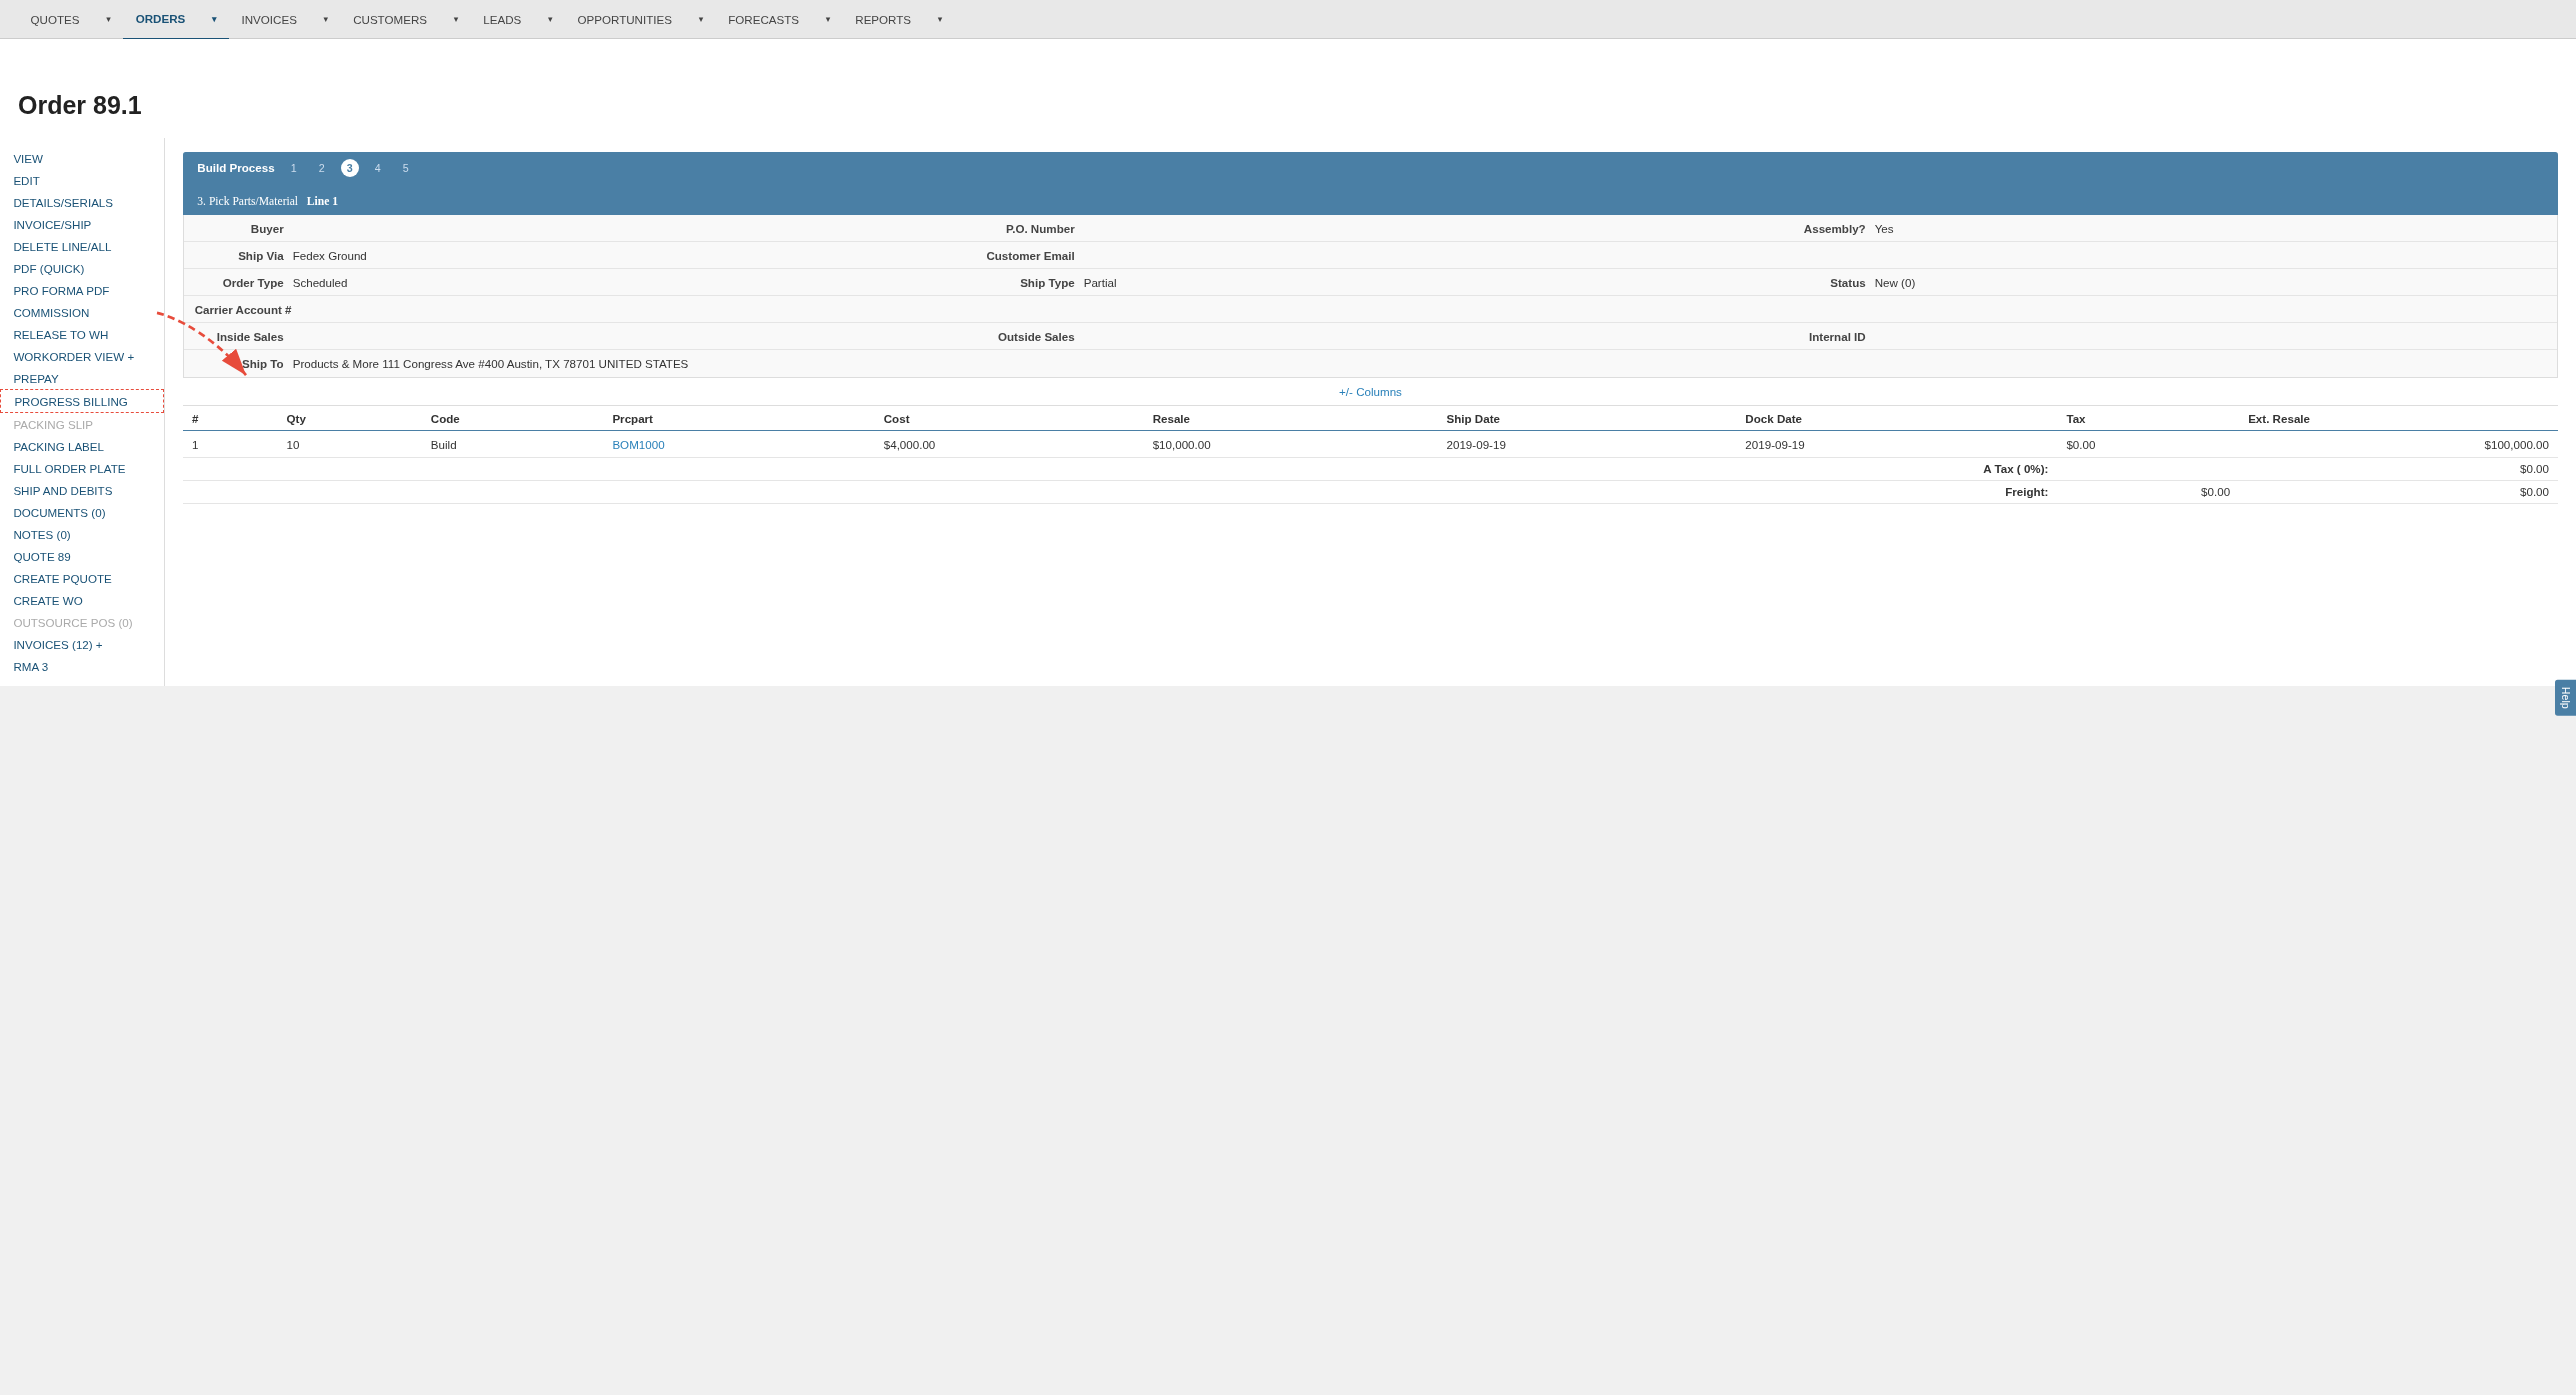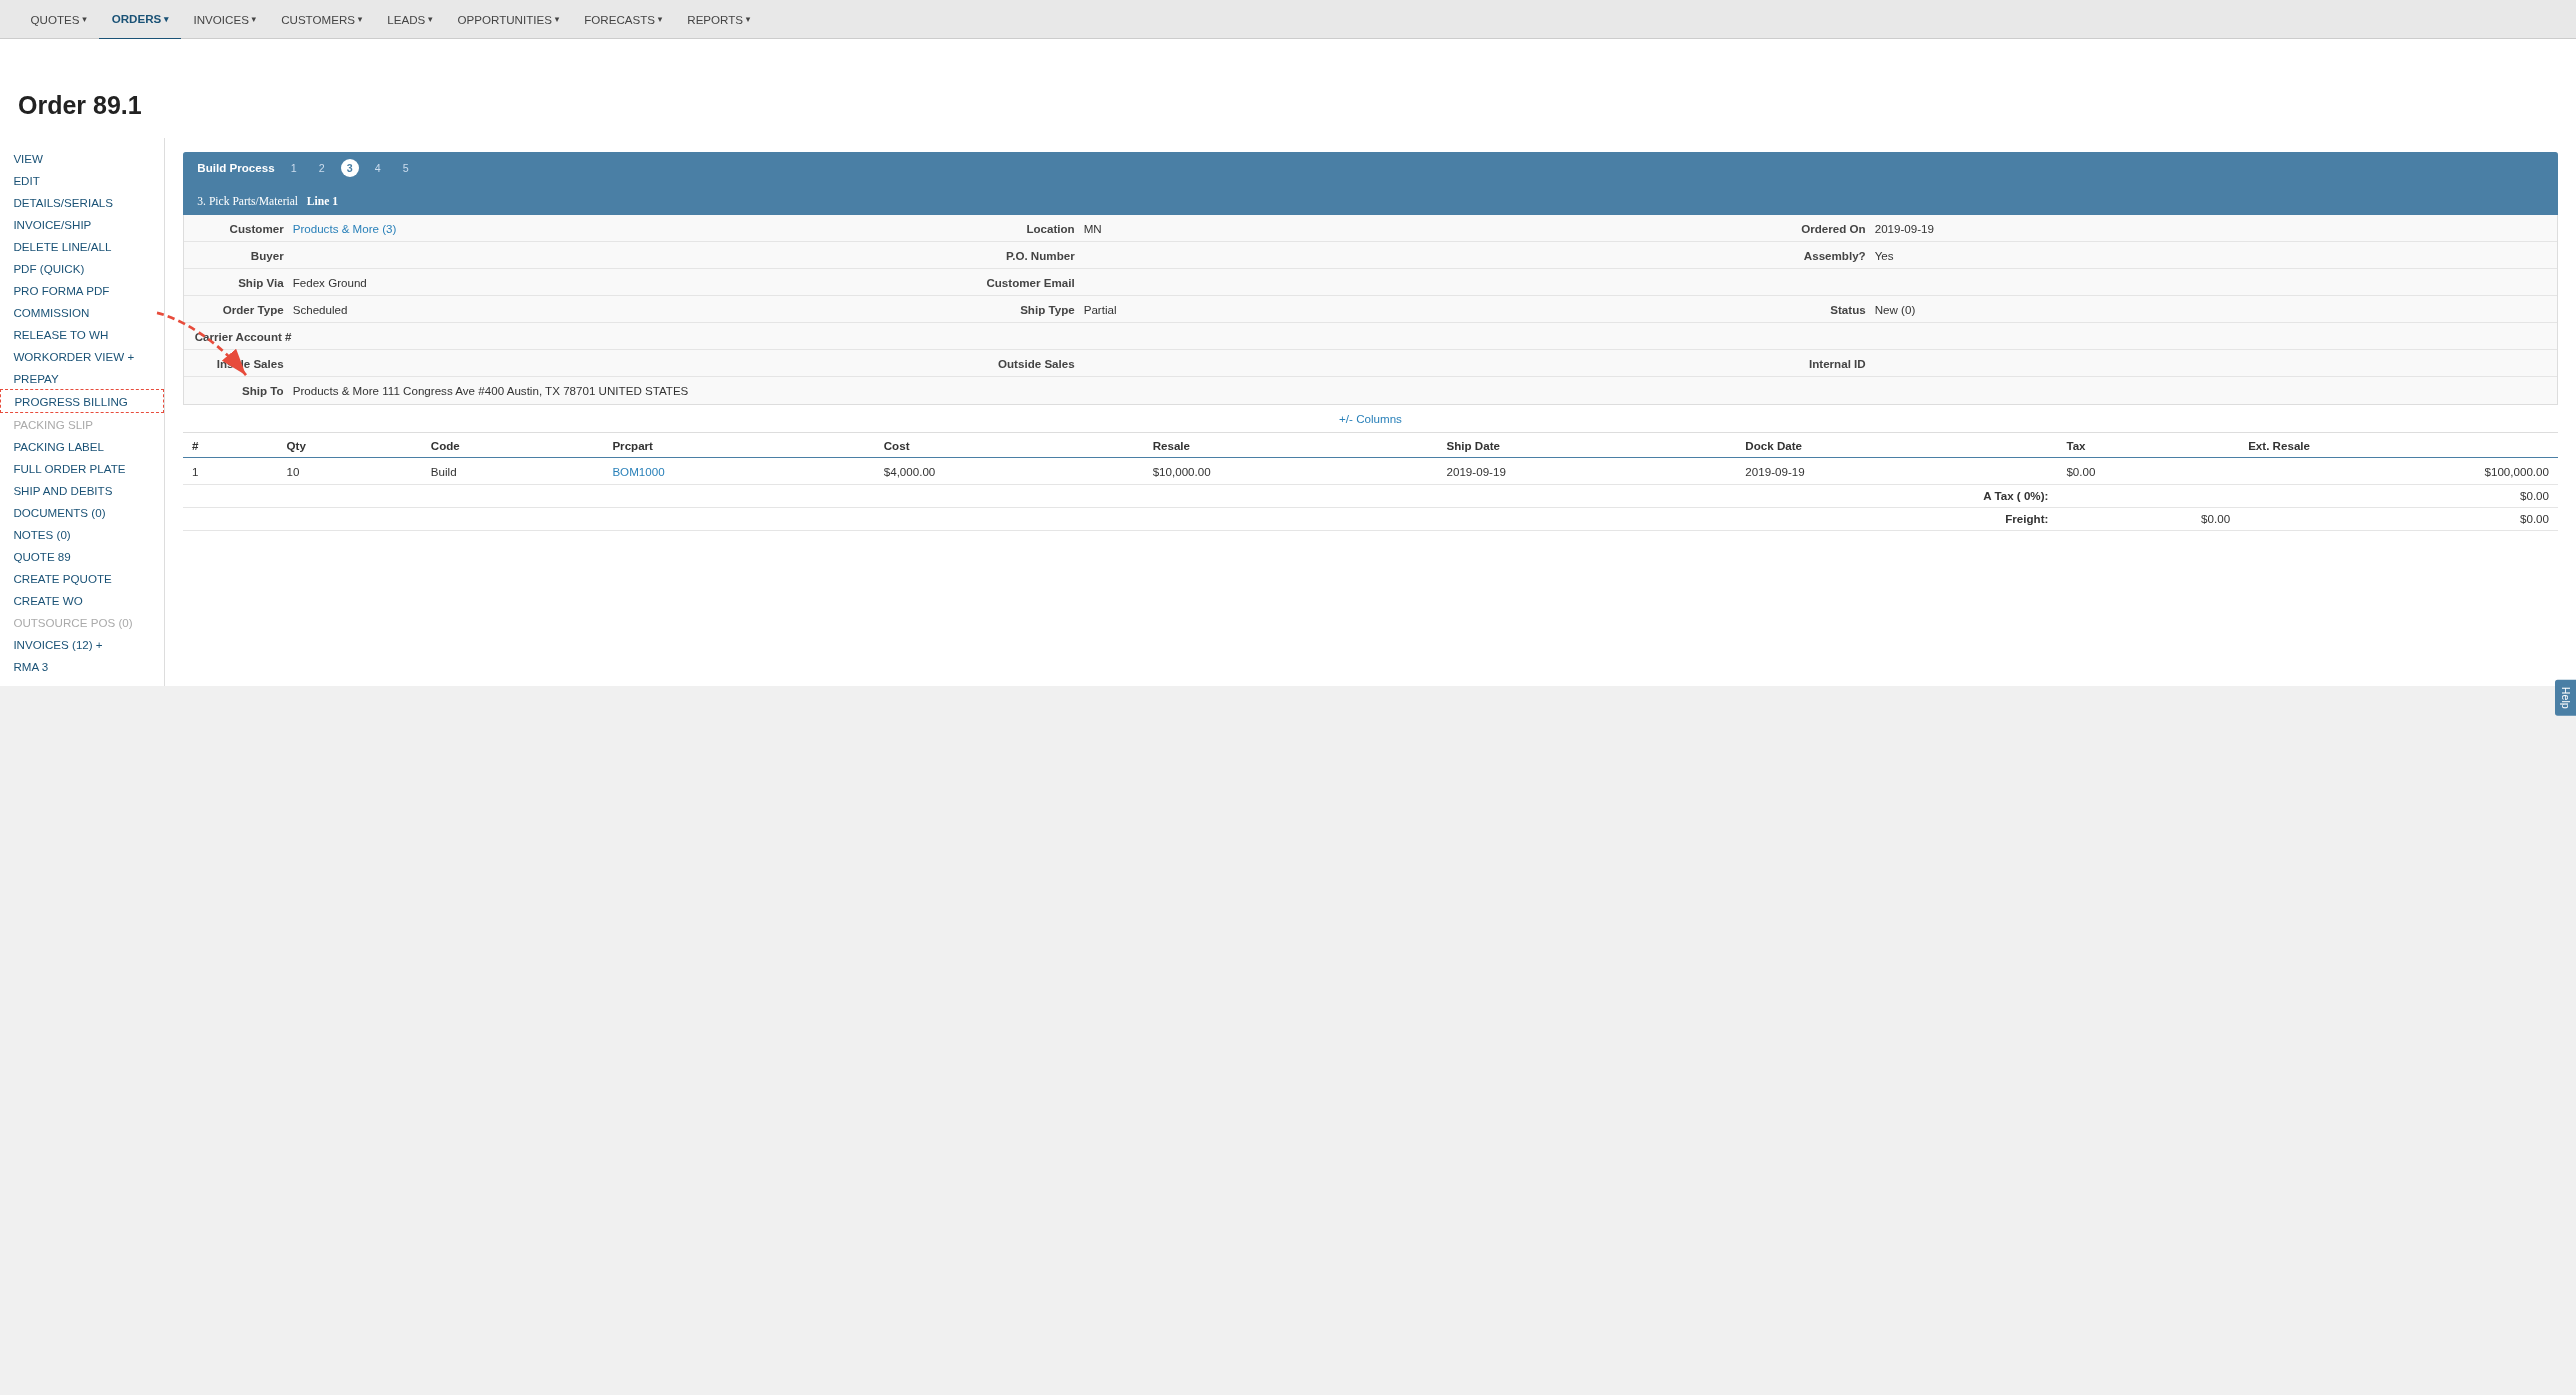--- a/index.html
+++ b/index.html
@@ -16,20 +16,21 @@
     }
     .nav-item {
       padding: 0 12.5px;
       height: 39px;
       display: flex;
       align-items: center;
       cursor: pointer;
       font-size: 11.6px;
       color: #444;
       white-space: nowrap;
+      gap: 24px;
     }
     .nav-item.active {
       color: #1a5276;
       font-weight: bold;
       border-bottom: 1.8px solid #1a5276;
     }
     .nav-item .arrow { font-size: 9px; margin-left: 2.7px; }
 
     
     .page-container {
@@ -264,34 +265,20 @@
         <span class="step-num inactive">5</span>
       </div>
       <div class="build-process-subtitle">
         <span>3. Pick Parts/Material</span>&nbsp;&nbsp;
         <strong><span>Line 1</span></strong>
       </div>
     </div>
 
     <div class="order-info">
 
-      <div class="info-row">
-        <div class="info-cell">
-          <span class="info-label">Customer</span>
-          <span class="info-value link">Products &amp; More (3)</span>
-        </div>
-        <div class="info-cell">
-          <span class="info-label">Location</span>
-          <span class="info-value">MN</span>
-        </div>
-        <div class="info-cell">
-          <span class="info-label">Ordered On</span>
-          <span class="info-value">2019-09-19</span>
-        </div>
-      </div>
 
       <div class="info-row">
         <div class="info-cell">
           <span class="info-label">Buyer</span>
           <span class="info-value"></span>
         </div>
         <div class="info-cell">
           <span class="info-label">P.O. Number</span>
           <span class="info-value"></span>
         </div>

